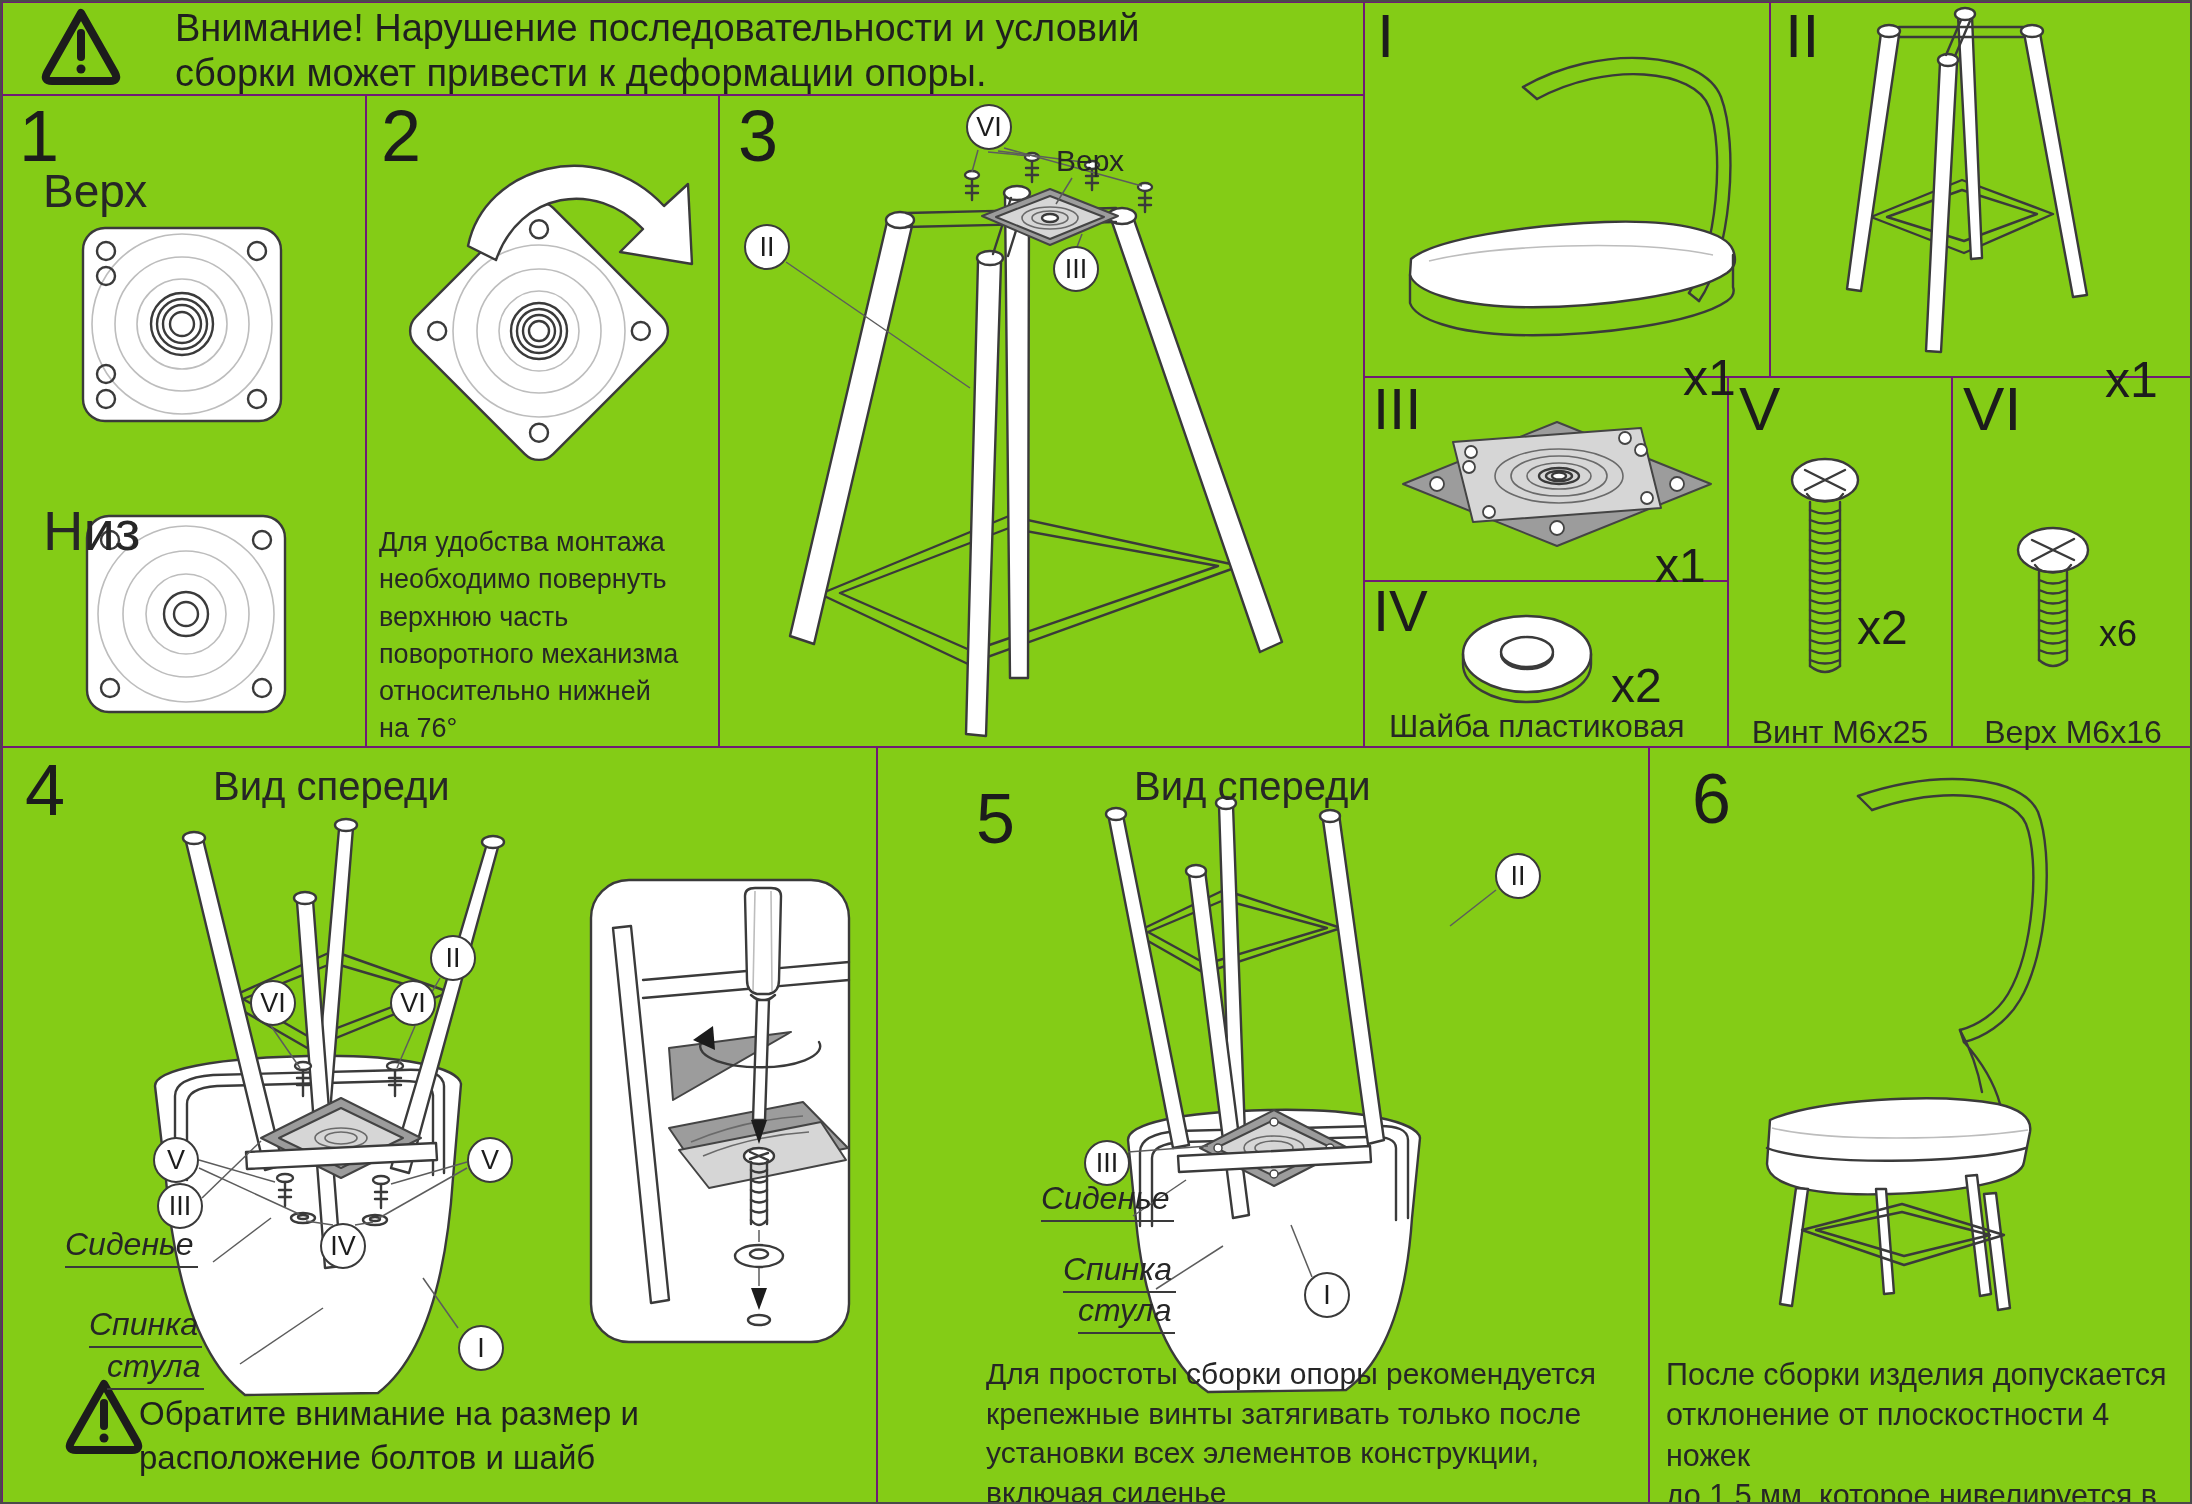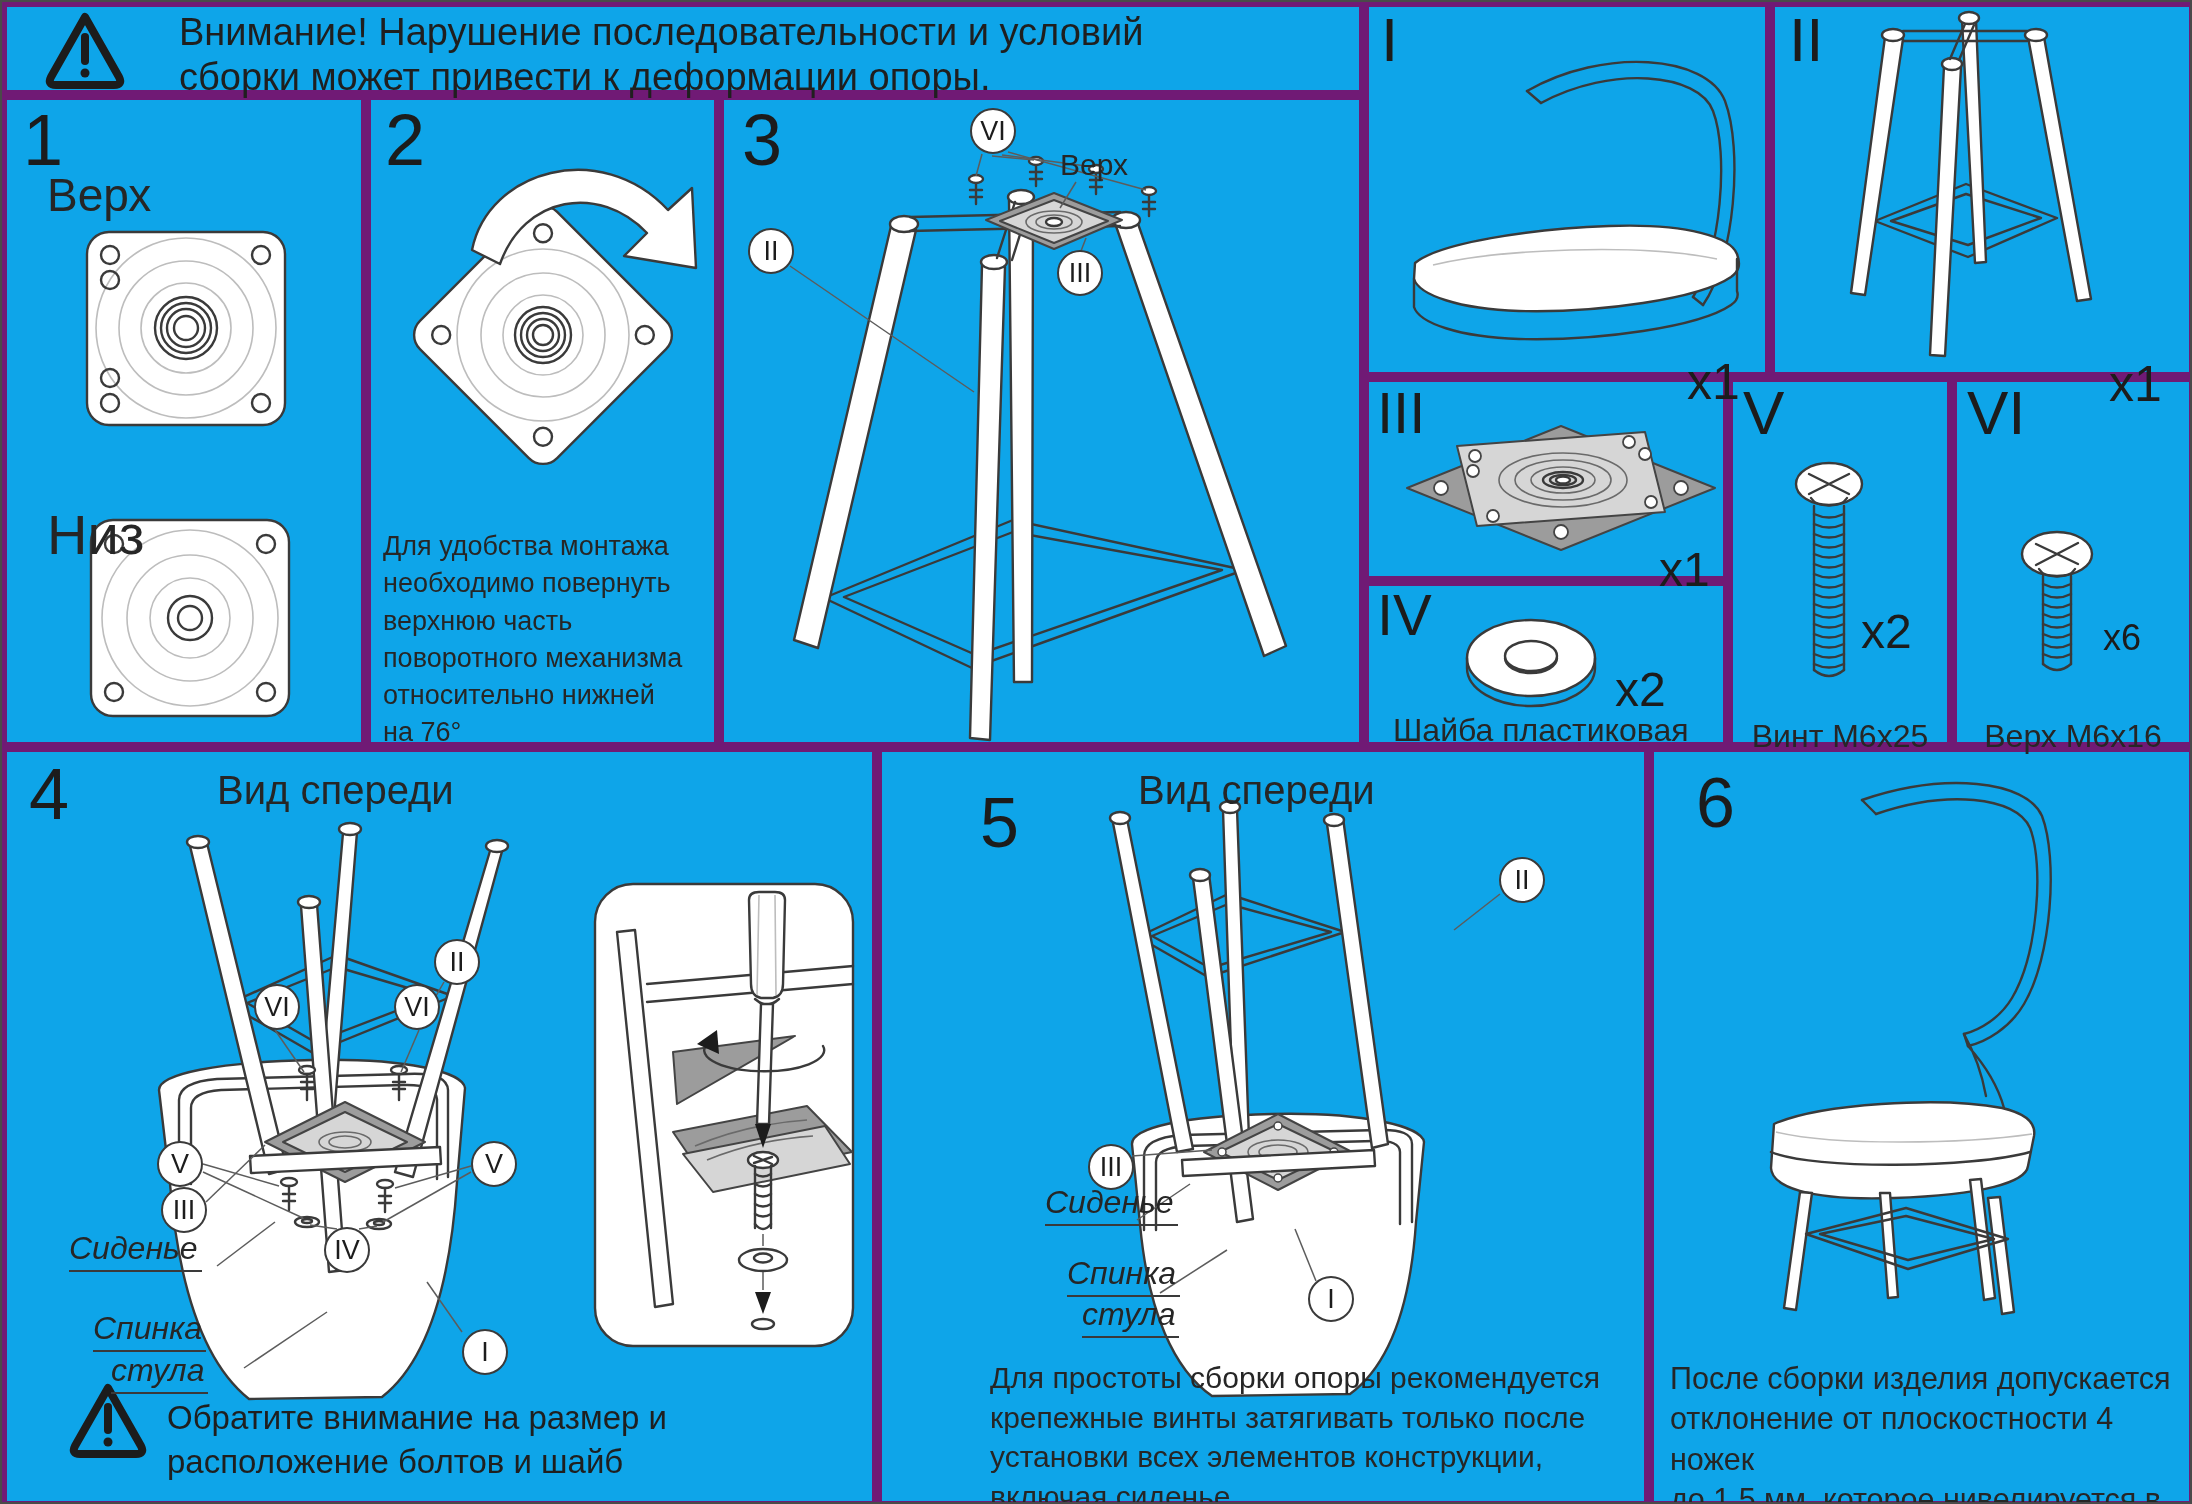--- a/index.html
+++ b/index.html
@@ -1,19 +1,19 @@
 <!DOCTYPE html>
 <html><head>
 <meta charset="utf-8">
 <style>
   html,body{margin:0;padding:0;background:#e8e8e8;}
   .sheet{position:relative;width:2192px;height:1504px;background:#fff;
          font-family:"Liberation Sans",sans-serif;color:#2d2d2d;overflow:hidden;
          border:2px solid #4a4a4a;box-sizing:border-box;}
-  .panel{position:absolute;border:5px solid #701a75;box-sizing:border-box;background:#0ea5e9;}
+  .panel{position:absolute;border:1px solid #701a75;box-sizing:border-box;background:#84cc16;}
   .num{position:absolute;font-size:72px;line-height:1;color:#1c1c1c;z-index:4;}
   .roman{position:absolute;font-size:62px;line-height:1;color:#1c1c1c;z-index:4;}
   .count{position:absolute;font-size:50px;line-height:1;color:#1c1c1c;z-index:4;margin-top:38px;}
   .cap{position:absolute;font-size:32px;color:#262626;z-index:4;}
   .title{position:absolute;font-size:40px;color:#262626;z-index:4;}
   .note{position:absolute;font-size:27px;line-height:1.38;color:#262626;white-space:pre-line;z-index:4;}
   .big-note{position:absolute;font-size:30px;line-height:1.32;color:#262626;white-space:pre-line;z-index:4;}
   .banner-text{position:absolute;font-size:38px;line-height:1.18;color:#1f1f1f;white-space:pre-line;z-index:4;}
   .warn-text{position:absolute;font-size:33px;line-height:1.33;color:#1f1f1f;white-space:pre-line;z-index:4;}
   .tag{position:absolute;width:46px;height:46px;border:2px solid #3a3a3a;border-radius:50%;
@@ -407,21 +407,21 @@
     <div class="tag" style="left:247px;top:232px;">VI</div>
     <div class="tag" style="left:387px;top:232px;">VI</div>
     <div class="tag" style="left:150px;top:389px;">V</div>
     <div class="tag" style="left:464px;top:389px;">V</div>
     <div class="tag" style="left:154px;top:435px;">III</div>
     <div class="tag" style="left:317px;top:475px;">IV</div>
     <div class="tag" style="left:455px;top:577px;">I</div>
     <div class="lbl u" style="left:62px;top:478px;">Сиденье</div>
     <div class="lbl u" style="left:86px;top:558px;">Спинка</div>
     <div class="lbl u" style="left:104px;top:600px;">стула</div>
-    <div class="warn-text" style="left:136px;top:644px;margin-left:24px;">Обратите внимание на размер и
+    <div class="warn-text" style="left:136px;top:644px;">Обратите внимание на размер и
 расположение болтов и шайб</div>
   </div>
 
   <div class="panel" style="left:875px;top:745px;width:772px;height:759px;">
     <div class="num" style="left:98px;top:36px;font-size:70px;">5</div>
     <div class="title" style="left:256px;top:16px;">Вид спереди</div>
     <svg class="art" width="772" height="759" viewBox="0 0 772 759">
       <g>
         <path class="fw" d="M 250 392 C 250 376 300 364 390 362 C 480 360 540 374 542 390 L 534 470 C 528 560 505 615 468 642 L 330 644 C 292 618 266 560 258 472 Z"></path>
         <path class="ln" d="M 262 478 L 262 404 Q 262 386 300 383 L 498 378 Q 530 377 530 392 L 530 470"></path>

